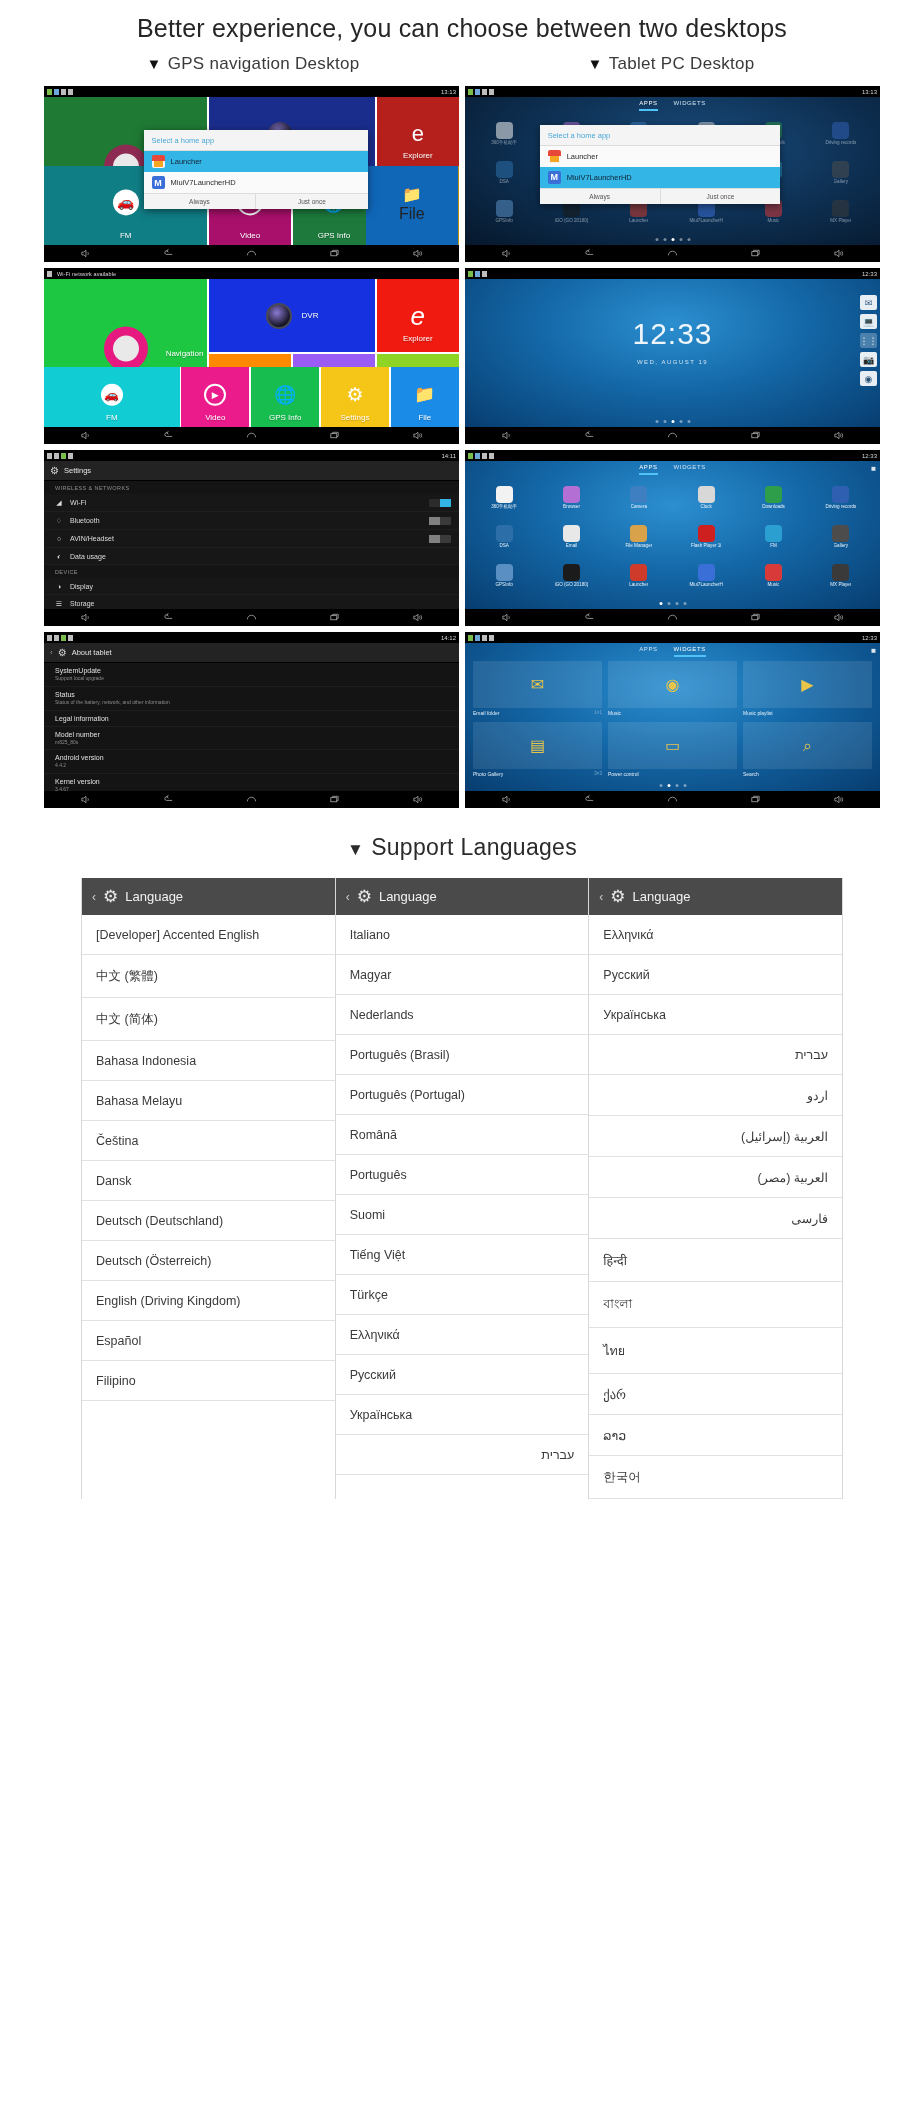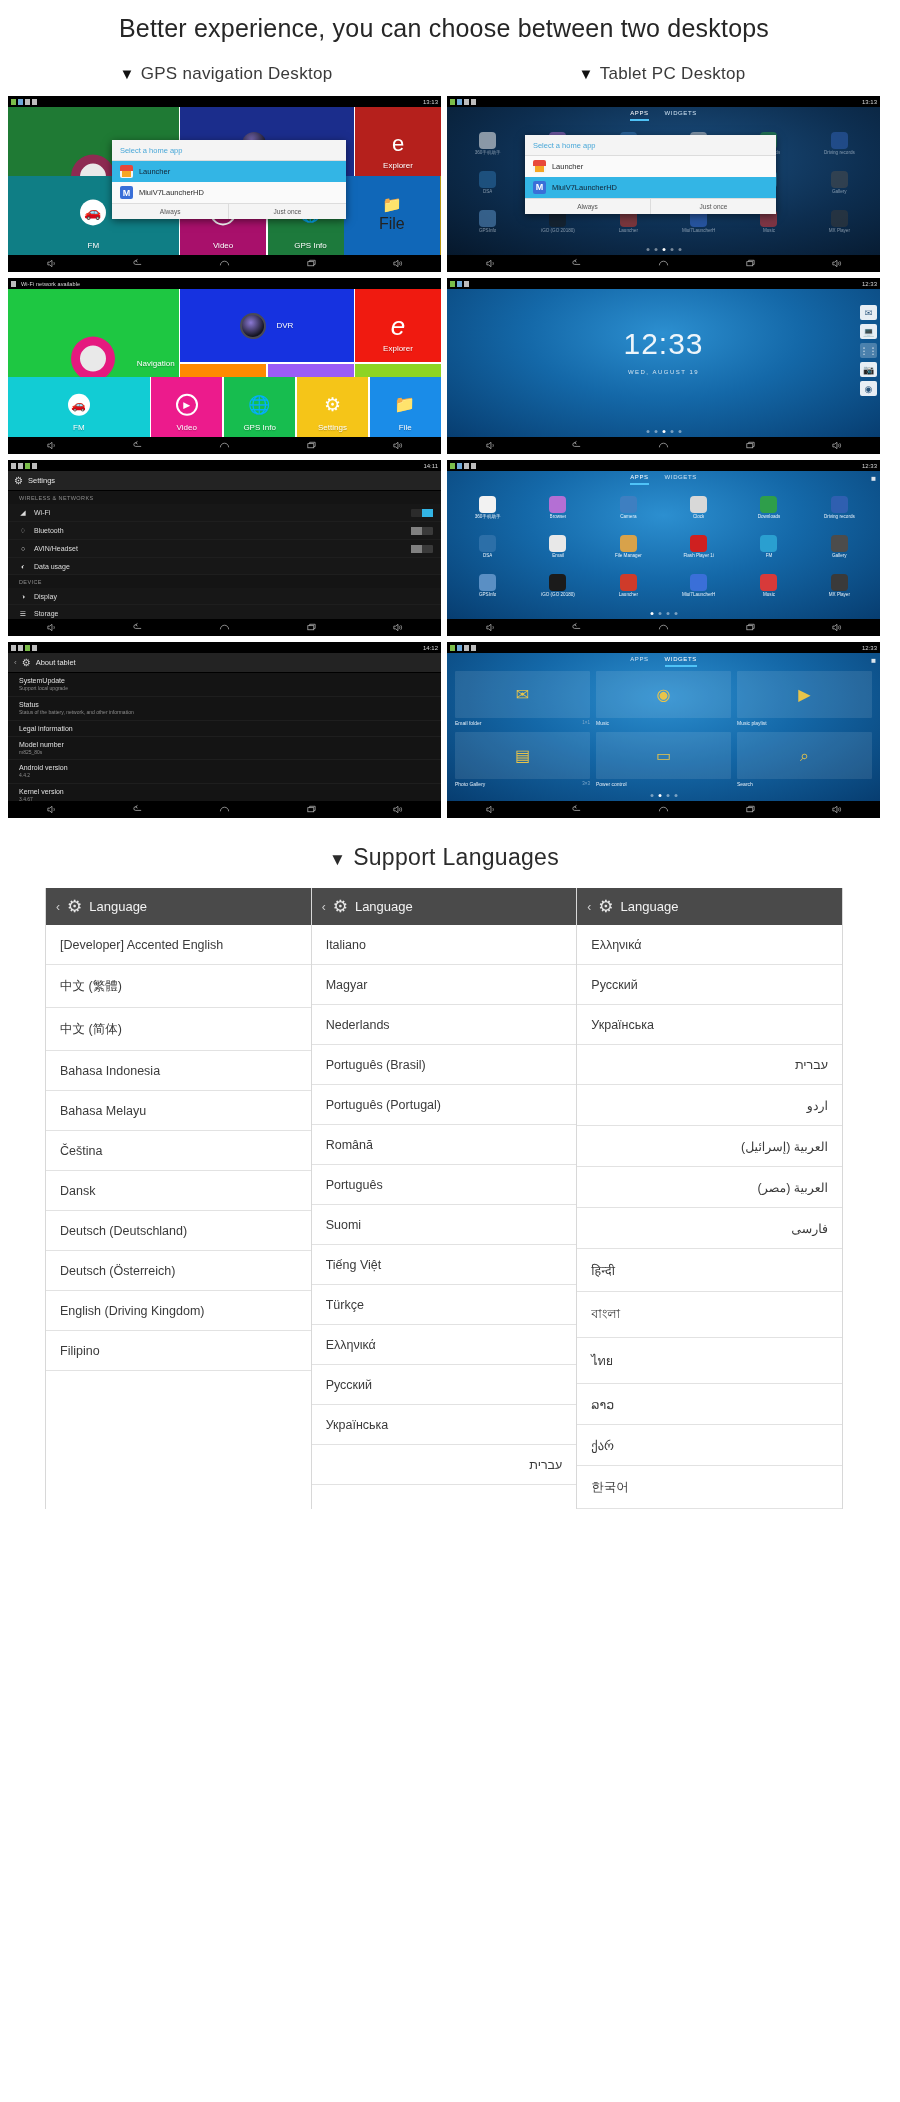--- a/index.html
+++ b/index.html
@@ -2,34 +2,34 @@
 <html><head>
 <meta charset="utf-8">
 <style>
   * { box-sizing: border-box; margin: 0; padding: 0; }
   body {
     width: 900px;
     background: #ffffff;
     font-family: "Liberation Sans", sans-serif;
     color: #222;
   }
-  .page { width: 888px; position: relative; }
+  .page { width: 888px; position: relative; padding-left: 36px; }
 
   
   .headline {
     text-align: center;
     font-size: 25px;
     color: #262626;
     padding-top: 14px;
     letter-spacing: .2px;
     font-weight: 400;
   }
   .subhead-row {
     display: flex;
-    margin-top: 21px;
+    margin-top: 11px;
     padding: 0 8px;
   }
   .subhead {
     flex: 1;
     text-align: center;
     font-size: 17px;
     color: #3a3a3a;
     letter-spacing: .3px;
   }
   .subhead .tri { font-size: 15px; color: #111; margin-right: 6px; }
@@ -1157,20 +1157,21 @@
         <div class="lang-item">[Developer] Accented English</div>
         <div class="lang-item">中文 (繁體)</div>
         <div class="lang-item">中文 (简体)</div>
         <div class="lang-item">Bahasa Indonesia</div>
         <div class="lang-item">Bahasa Melayu</div>
         <div class="lang-item">Čeština</div>
         <div class="lang-item">Dansk</div>
         <div class="lang-item">Deutsch (Deutschland)</div>
         <div class="lang-item">Deutsch (Österreich)</div>
         <div class="lang-item">English (Driving Kingdom)</div>
+        <div class="lang-item">Español</div>
         <div class="lang-item">Filipino</div>
       </div>
       <div class="lang-col">
         <div class="lang-head">
           <span class="chev">‹</span>
           <span class="gear">⚙</span>
           <span>Language</span>
         </div>
         <div class="lang-item">Italiano</div>
         <div class="lang-item">Magyar</div>
@@ -1197,19 +1198,19 @@
         <div class="lang-item">Русский</div>
         <div class="lang-item">Українська</div>
         <div class="lang-item rtl">עברית</div>
         <div class="lang-item rtl">اردو</div>
         <div class="lang-item rtl">العربية (إسرائيل)</div>
         <div class="lang-item rtl">العربية (مصر)</div>
         <div class="lang-item rtl">فارسی</div>
         <div class="lang-item">हिन्दी</div>
         <div class="lang-item">বাংলা</div>
         <div class="lang-item">ไทย</div>
+        <div class="lang-item">ქარ</div>
         <div class="lang-item">ລາວ</div>
-        <div class="lang-item">ქარ</div>
         <div class="lang-item">한국어</div>
       </div>
     </div>
 
 </div>
 
 </body></html>

